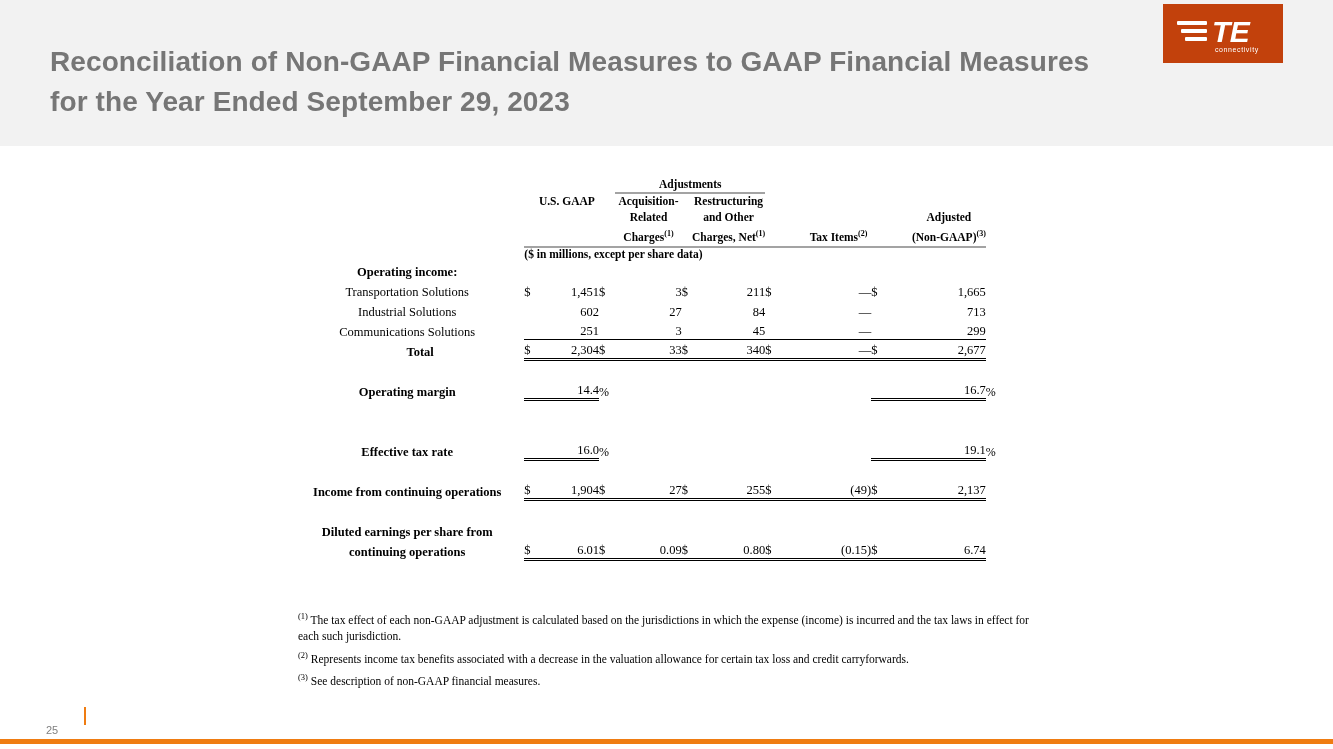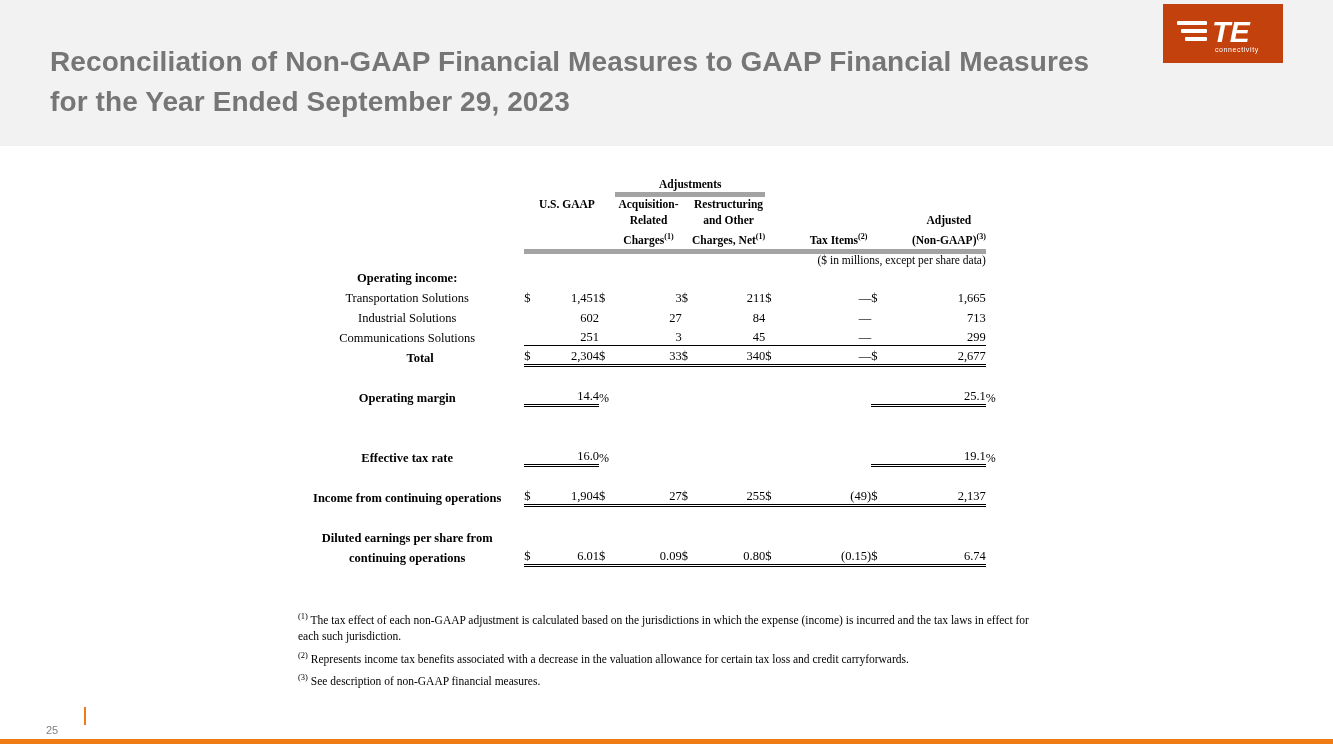--- a/index.html
+++ b/index.html
@@ -163,25 +163,25 @@
     padding-bottom: 2px;
   }
   .hdr-col {
     text-align: center;
     font-weight: bold;
     font-size: 11.5px;
     line-height: 15px;
     padding-bottom: 1px;
   }
   .hdr-under {
-    border-bottom: 5px solid #a3a3a3;
+    border-bottom: 2px solid #a3a3a3;
   }
   .units {
-    text-align: right;
-    font-weight: normal;
+    text-align: left;
+    font-weight: bold;
     font-size: 11.5px;
     padding-top: 3px;
     padding-bottom: 4px;
   }
   sup { font-size: 8px; vertical-align: super; }
 
   .u-single { border-bottom: 1px solid #000; }
   .u-double {
     border-bottom: 3px double #000;
   }
@@ -400,21 +400,21 @@
     <td class="lbl bold">Operating margin</td>
     <td class="cur u-double"></td>
     <td class="num u-double">14.4</td>
     <td class="pct">%</td>
     <td class="num"></td>
     <td class="cur"></td>
           <td class="num"></td>
     <td class="cur"></td>
           <td class="num"></td>
     <td class="cur u-double"></td>
-    <td class="num u-double">25.1</td>
+    <td class="num u-double">16.7</td>
     <td class="pct">%</td>
   </tr>
 
   <tr class="sp20">
           <td colspan="12"></td>
         </tr>
 
 
   <tr class="sp20">
           <td colspan="12"></td>

